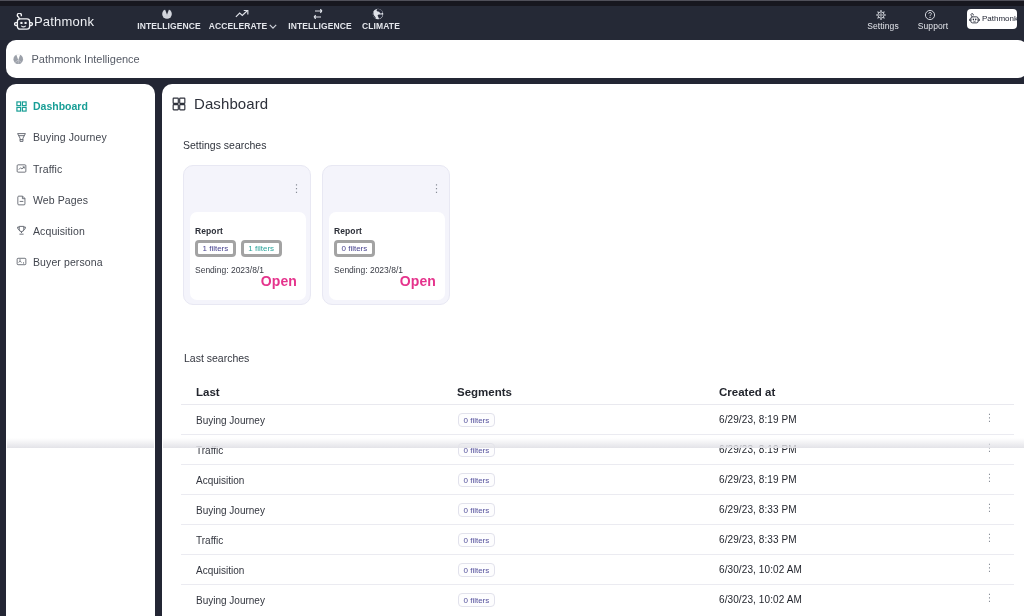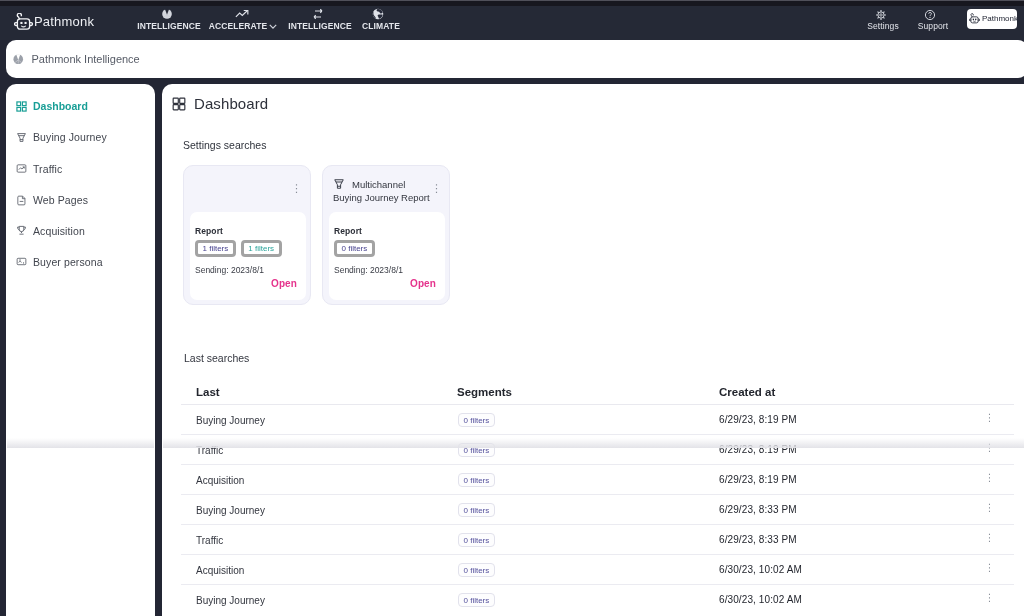--- a/index.html
+++ b/index.html
@@ -40,21 +40,21 @@
 .chead { position:absolute; left:10px; right:13px; top:11.5px; font-size:9.5px; line-height:13.5px; color:#33363f; }
 .chead svg { vertical-align:-2.5px; margin-right:7px; }
 .cdots { color:#878c96; font-size:11px; line-height:11px; }
 .cinner { position:absolute; left:6px; right:4px; top:46px; bottom:4px; background:#fff; border-radius:7px; padding:4.5px 5px; }
 .cinner .rep { font-size:8.5px; font-weight:700; color:#2b2e37; margin-top:9px; letter-spacing:.1px; }
 .chips { margin-top:4px; display:flex; gap:5px; }
 .chip { border:3px solid #a3a3a3; background:#fff; border-radius:4px; font-size:8px; padding:1px 4.5px; white-space:nowrap; }
 .chip.purple { color:#47428e; }
 .chip.teal { color:#2aa39a; }
 .cinner .send { font-size:8.5px; color:#383b44; margin-top:8px; }
-.copen { position:absolute; right:9px; bottom:11px; font-size:10px; font-weight:700; color:#e5338c; letter-spacing:.1px; }
+.copen { position:absolute; right:9px; bottom:11px; font-size:14px; font-weight:700; color:#e5338c; letter-spacing:.1px; }
 
 #lastlbl { left:184px; top:352px; font-size:10.5px; color:#33363f; }
 .th { position:absolute; top:385.5px; font-size:11.5px; font-weight:700; color:#23262e; }
 #hline { left:181px; top:404px; width:833px; height:1px; background:#e9e9ef; }
 .row { position:absolute; left:181px; width:833px; height:30px; }
 .row .sep { position:absolute; left:0; right:0; bottom:0; height:1px; background:#ebebf1; }
 .row .type { position:absolute; left:15px; top:9.5px; font-size:10px; color:#33363f; }
 .row .chip2 { position:absolute; left:277px; top:8px; border:1px solid #e2e2ec; background:#fdfdfe; border-radius:4px; font-size:8px; color:#54509c; padding:1.5px 4.5px; }
 .row .date { position:absolute; left:538px; top:9px; font-size:10px; color:#23262e; letter-spacing:.1px; }
 .row .dots { position:absolute; left:803.5px; top:7.5px; color:#8a8f99; font-size:10px; line-height:10px; }
@@ -227,27 +227,20 @@
       <div class="chips">
           <span class="chip purple">1 filters</span>
           <span class="chip teal">1 filters</span>
         </div>
       <div class="send">Sending: 2023/8/1</div>
       <div class="copen">Open</div>
     </div>
   </div>
   <div class="cdots abs" style="left:291px; top:183px;">⋮</div>
   <div id="card2" class="card">
-    <div class="chead"><svg width="12" height="12" viewBox="0 0 24 24">
-          <g fill="none" stroke="#3c404b" stroke-width="2">
-            <path d="M3.5 3.5 H20.5 L15.2 13.5 V20.5 H8.8 V13.5 Z"></path>
-            <path d="M6 8 H18"></path>
-            <path d="M8.8 16.5 H15.2"></path>
-          </g>
-        </svg>Multichannel Buying Journey Report</div>
     <div class="cinner">
       <div class="rep">Report</div>
       <div class="chips">
           <span class="chip purple">0 filters</span>
         </div>
       <div class="send">Sending: 2023/8/1</div>
       <div class="copen">Open</div>
     </div>
   </div>
   <div class="cdots abs" style="left:431px; top:183px;">⋮</div>

